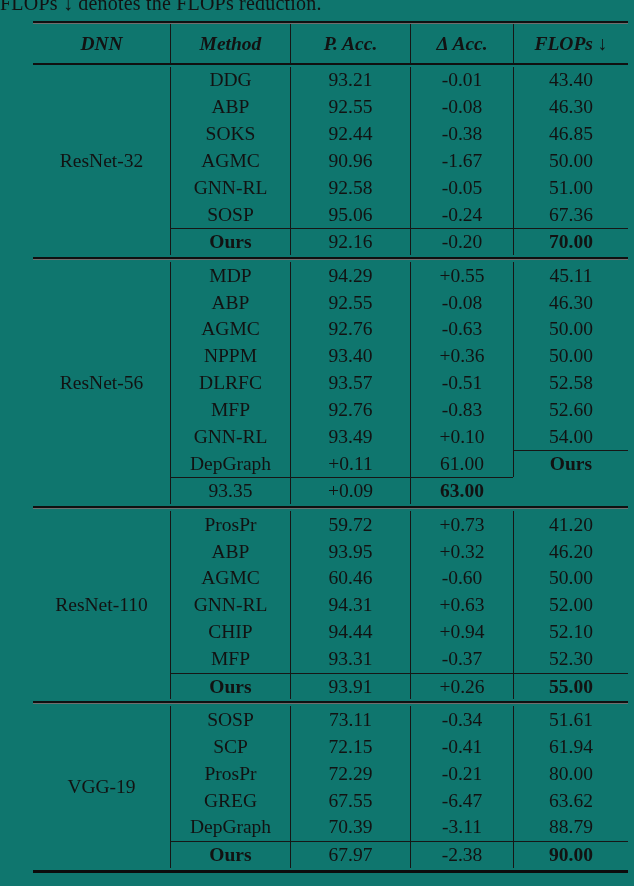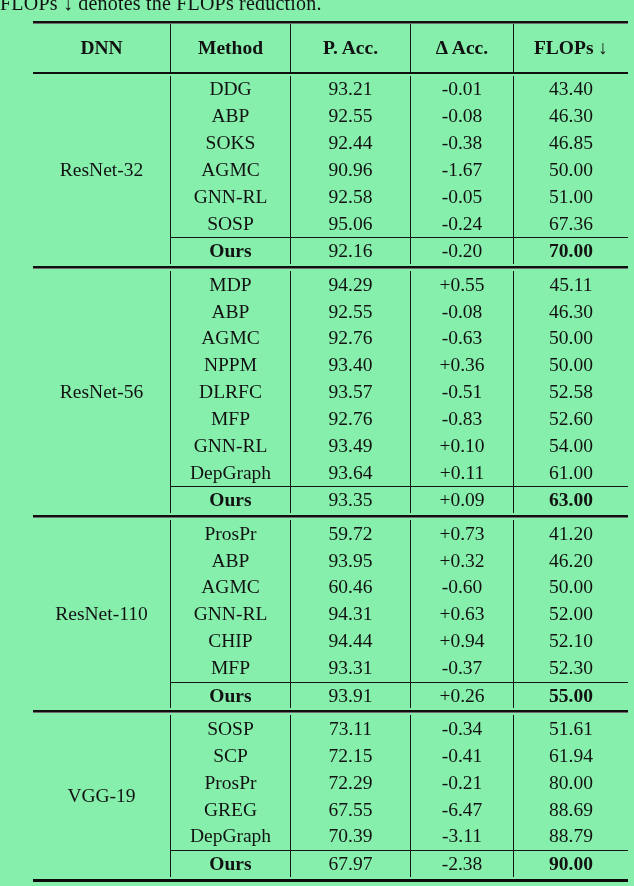--- a/index.html
+++ b/index.html
@@ -5,21 +5,21 @@
   * { box-sizing: border-box; margin: 0; padding: 0; }
   html, body { background: #ffffff; }
   body {
     width: 634px; height: 886px;
     font-family: "Liberation Serif", "DejaVu Serif", serif;
     color: #121212;
   }
   .page {
     position: relative;
     width: 634px; height: 886px;
-    background: #86efac;
+    background: #0f766e;
     overflow: hidden;
   }
   
   .caption {
     position: absolute; left: 0; top: 0;
     width: 620px; height: 13px;
     overflow: hidden;
     font-size: 20px;
     letter-spacing: 0.2px;
     white-space: nowrap;
@@ -38,23 +38,24 @@
     border-bottom: 1px solid #6f6f6f;
   }
   .rule-sep { margin: 1px 0 2px 0; }
   .rule-hdr { height: 0; border-top: 2px solid #101010; }
   .rule-bottom { height: 0; border-top: 3px solid #0c0c0c; margin-top: 2px; }
 
   
   .header-grid {
     display: grid;
     grid-template-columns: 137px 120px 120px 103px 115px;
-    height: 48px;
+    height: 39px;
     font-size: 19.5px;
     font-weight: bold;
+    font-style: italic;
   }
   .hcell {
     display: flex; align-items: center; justify-content: center;
     height: 100%;
   }
   .vline { border-left: 1.6px solid #161616; }
 
   
   .group-grid {
     display: grid;
@@ -151,21 +152,20 @@
           <div class="cell vline">52.58</div>
           <div class="cell vline">MFP</div>
           <div class="cell vline">92.76</div>
           <div class="cell vline">-0.83</div>
           <div class="cell vline">52.60</div>
           <div class="cell vline">GNN-RL</div>
           <div class="cell vline">93.49</div>
           <div class="cell vline">+0.10</div>
           <div class="cell vline">54.00</div>
           <div class="cell vline">DepGraph</div>
-          <div class="cell vline">93.64</div>
           <div class="cell vline">+0.11</div>
           <div class="cell vline">61.00</div>
           <div class="cell vline ours-top bold">Ours</div>
           <div class="cell vline ours-top">93.35</div>
           <div class="cell vline ours-top">+0.09</div>
           <div class="cell vline ours-top bold">63.00</div>
         </div>
         <div class="rule-double rule-sep"></div>
         <div class="group-grid">
           <div class="cell dnn" style="grid-row: 1 / span 7;">ResNet-110</div>
@@ -209,21 +209,21 @@
           <div class="cell vline">72.15</div>
           <div class="cell vline">-0.41</div>
           <div class="cell vline">61.94</div>
           <div class="cell vline">ProsPr</div>
           <div class="cell vline">72.29</div>
           <div class="cell vline">-0.21</div>
           <div class="cell vline">80.00</div>
           <div class="cell vline">GREG</div>
           <div class="cell vline">67.55</div>
           <div class="cell vline">-6.47</div>
-          <div class="cell vline">88.69</div>
+          <div class="cell vline">63.62</div>
           <div class="cell vline">DepGraph</div>
           <div class="cell vline">70.39</div>
           <div class="cell vline">-3.11</div>
           <div class="cell vline">88.79</div>
           <div class="cell vline ours-top bold">Ours</div>
           <div class="cell vline ours-top">67.97</div>
           <div class="cell vline ours-top">-2.38</div>
           <div class="cell vline ours-top bold">90.00</div>
         </div>
       </div>

